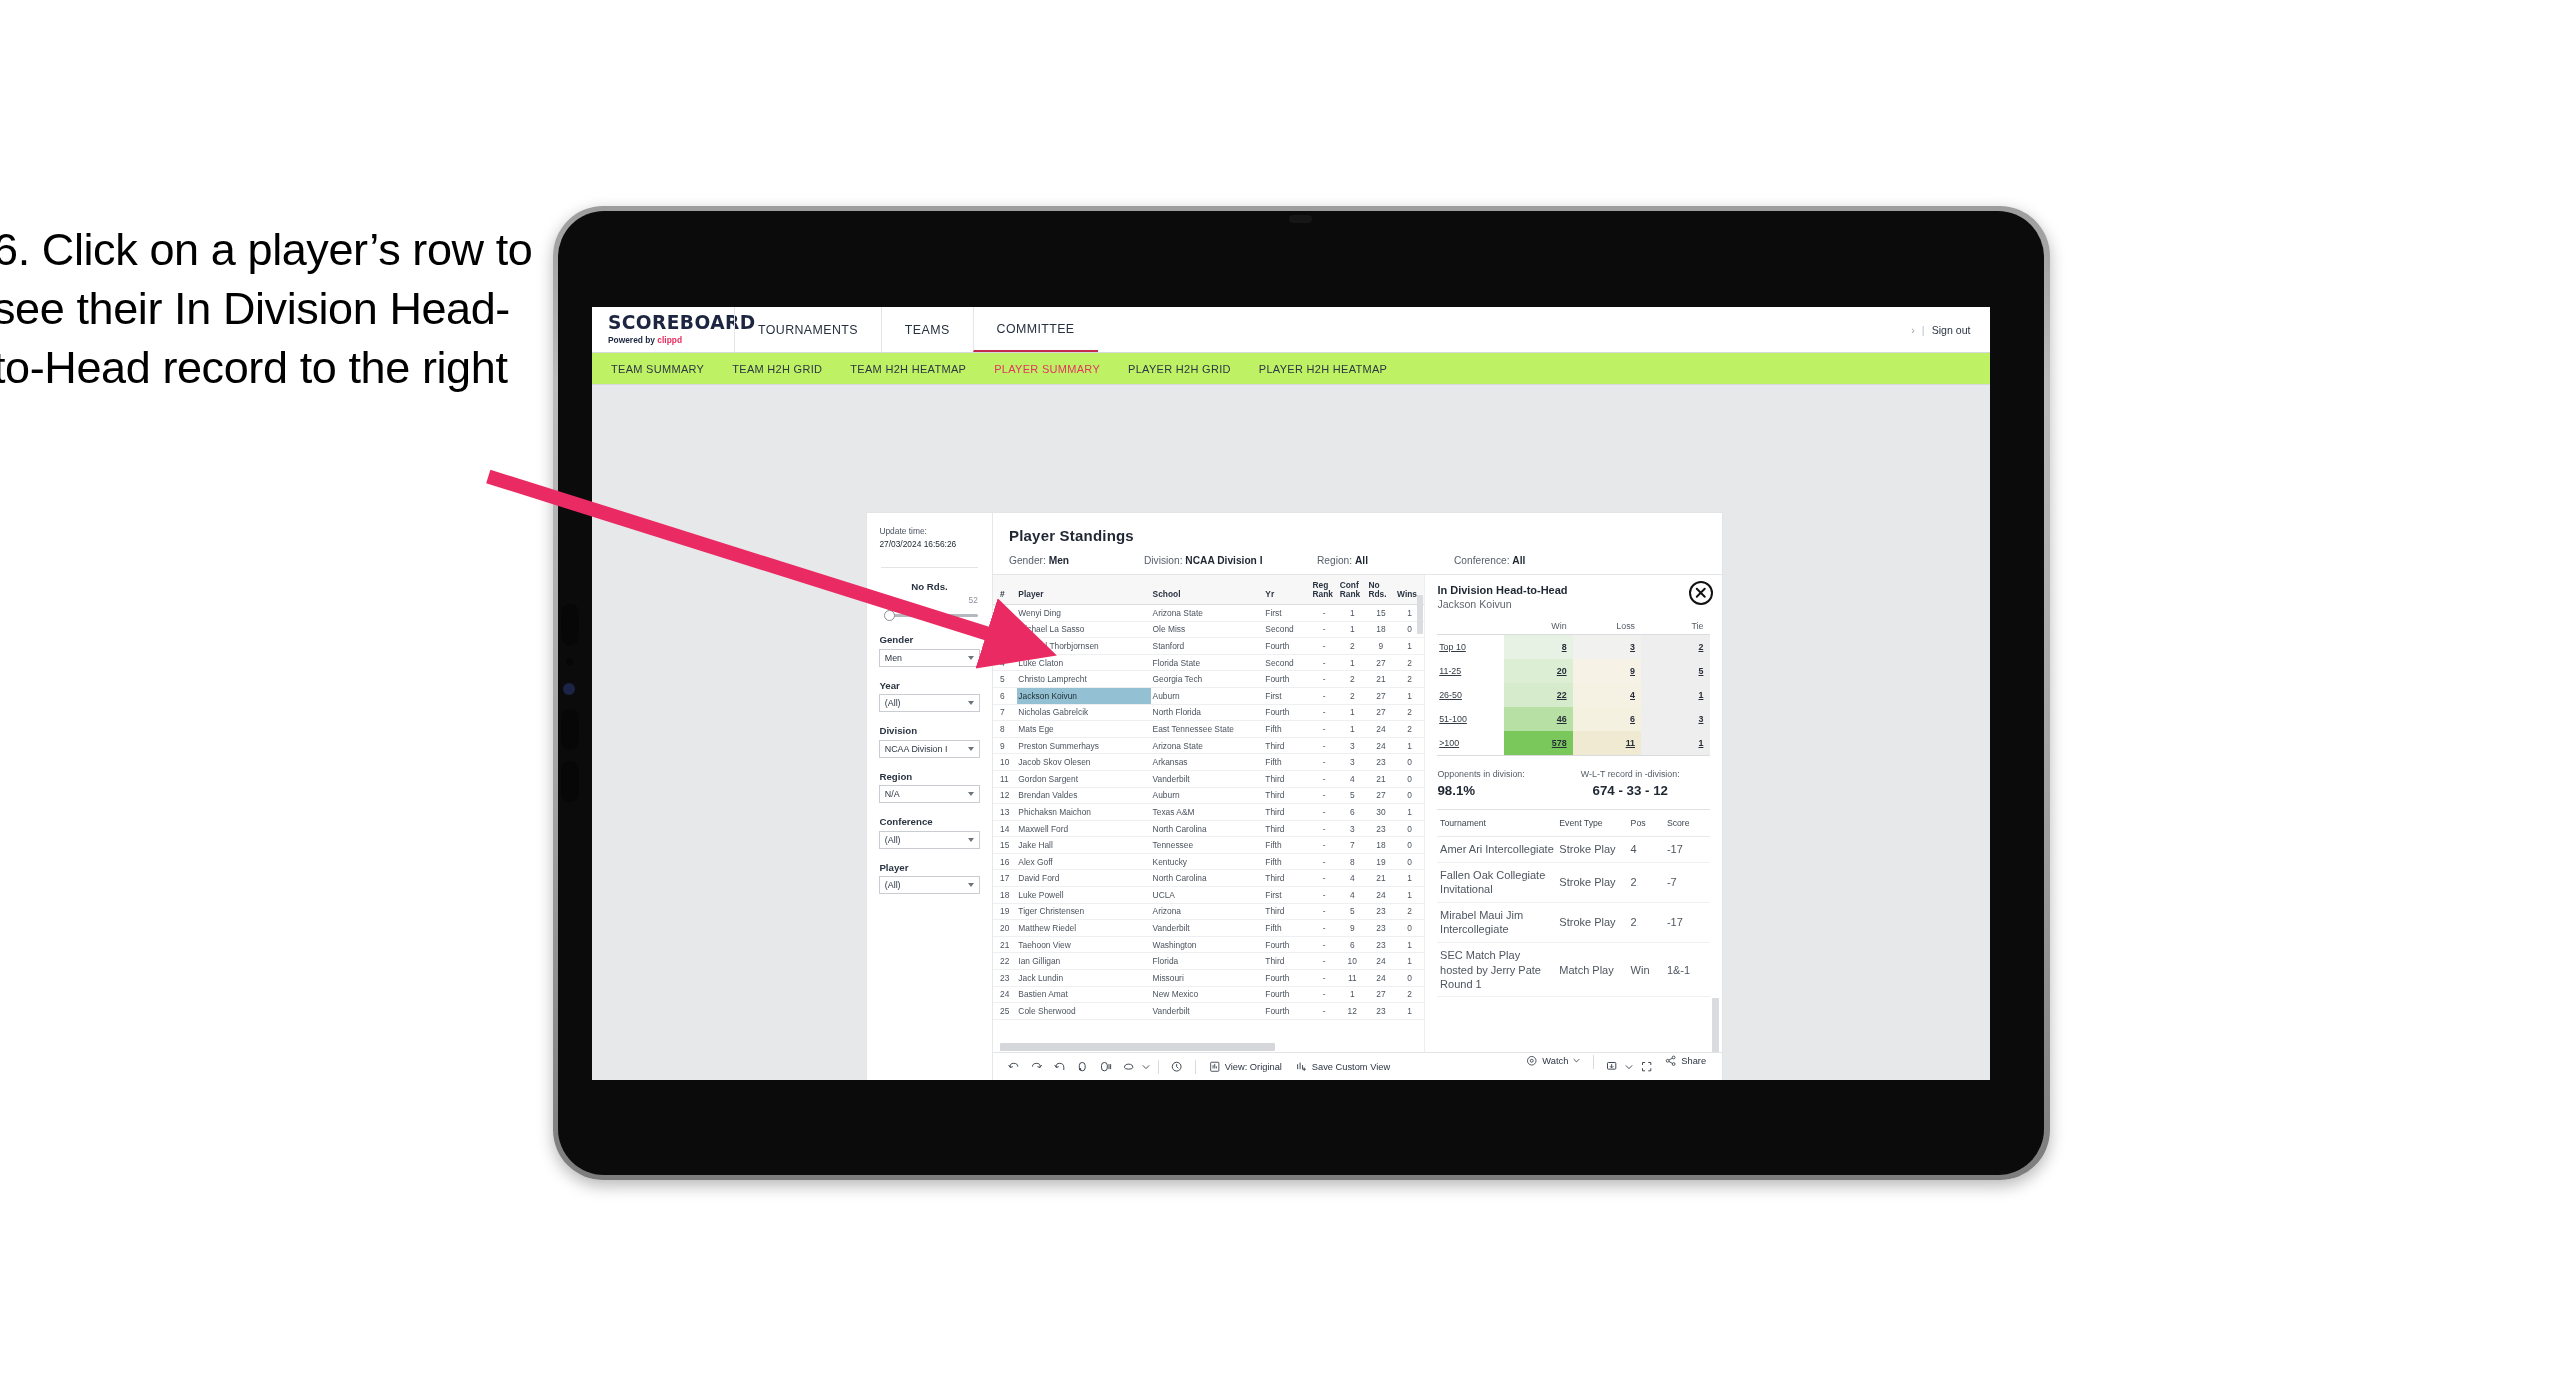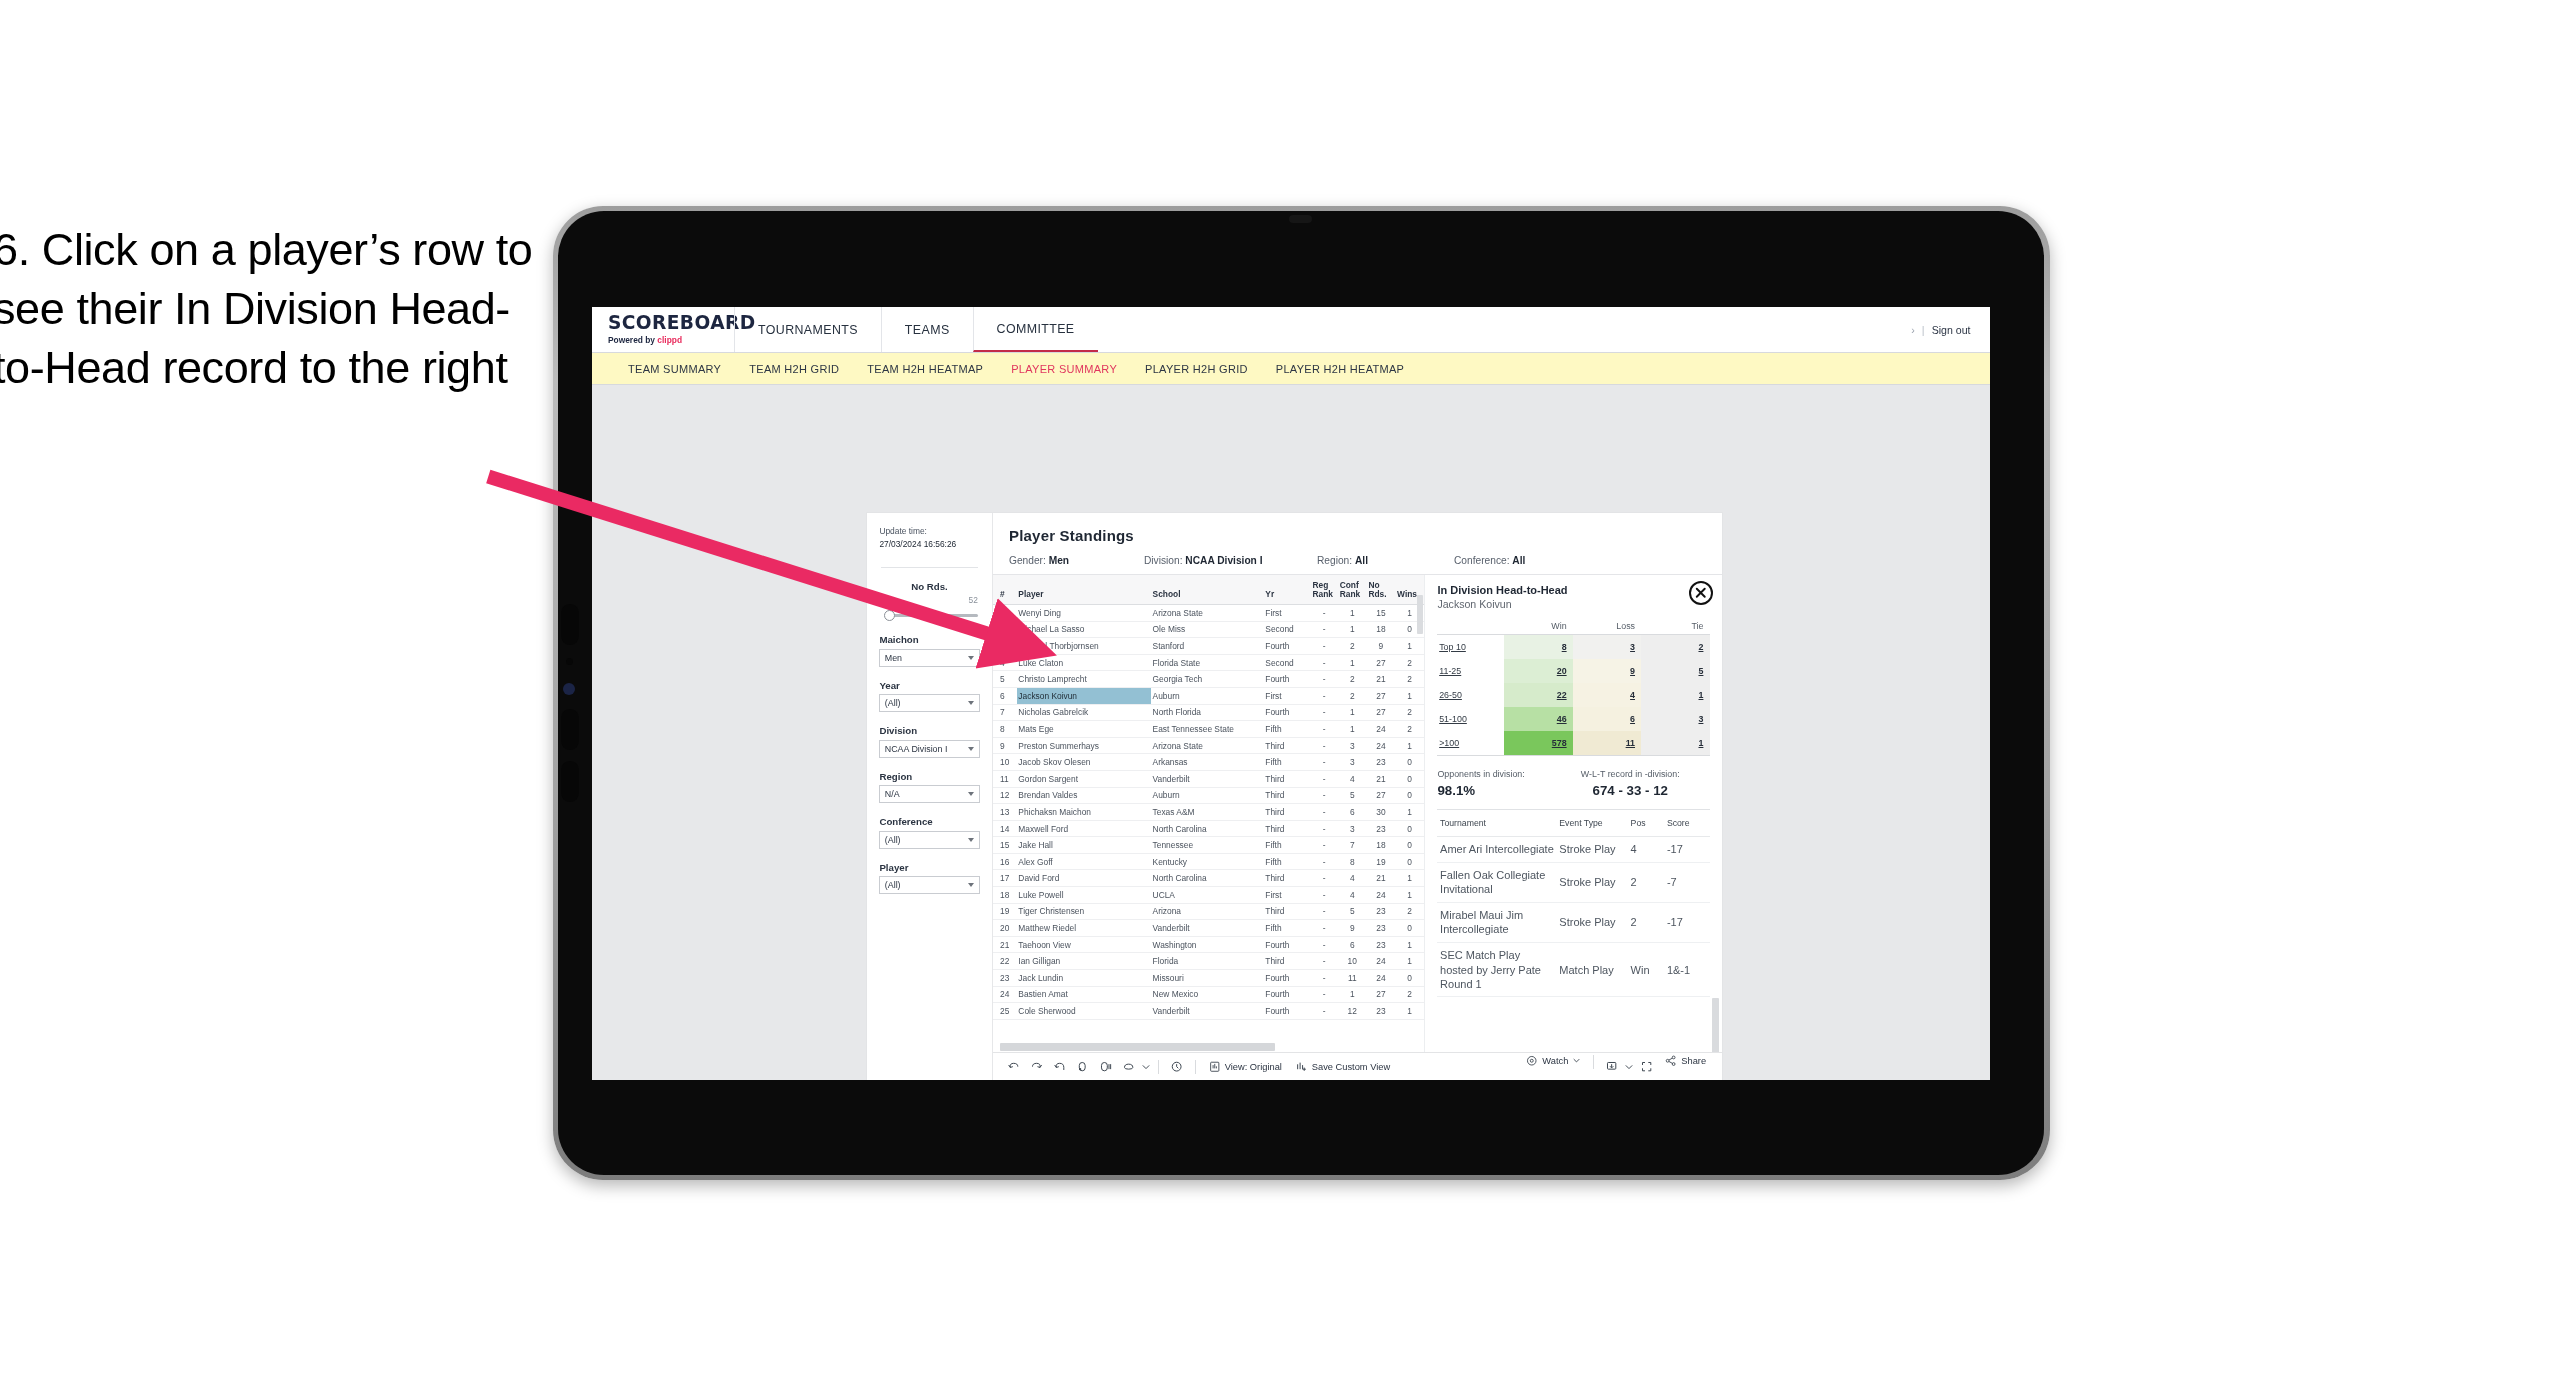--- a/index.html
+++ b/index.html
@@ -80,22 +80,22 @@
     border-left: 0.9px solid #e3e5e9; cursor: pointer;
   }
   .nav-tab.active { border-bottom: 2.7px solid #c22b49; }
   .header-right { margin-left: auto; display:flex; align-items:center; padding-right: 19.5px; gap: 7px; font-size: 10.6px; color:#2b3444;}
   .hdr-dot { color:#9aa2ae; font-size: 10.6px;}
   .hdr-sep { color:#b9bfc8; }
   .signout { cursor: pointer; }
 
   
   .subnav {
-    height: 32px; background: #fef9c3; border-bottom: 0.9px solid #d7d9dd;
-    display: flex; align-items: center; padding-left: 22px; gap: 0;
+    height: 32px; background: #bef264; border-bottom: 0.9px solid #d7d9dd;
+    display: flex; align-items: center; padding-left: 5px; gap: 0;
   }
   .subnav-item {
     font-size: 11px; color: #2d3644; padding: 0 14px; letter-spacing: 0.3px; cursor: pointer;
   }
   .subnav-item.active { color: #e0365f; }
 
   
   .viz-wrap { position: relative; width: 100%; height: calc(100% - 79px); background: #e7e8ea; }
   .viz-card {
     position: absolute; left: 275px; top: 128px;
@@ -263,21 +263,21 @@
           <div class="slider-nums">
             <span>6</span>
             <span class="hi">52</span>
           </div>
           <div class="slider-track">
             <div class="slider-line"></div>
             <div class="slider-knob"></div>
           </div>
 
           <div class="f-group">
-            <div class="f-label">Maichon</div>
+            <div class="f-label">Gender</div>
             <div class="f-select">
               <span>Men</span>
               <span class="caret"></span>
             </div>
           </div>
           <div class="f-group">
             <div class="f-label">Year</div>
             <div class="f-select">
               <span>(All)</span>
               <span class="caret"></span>

